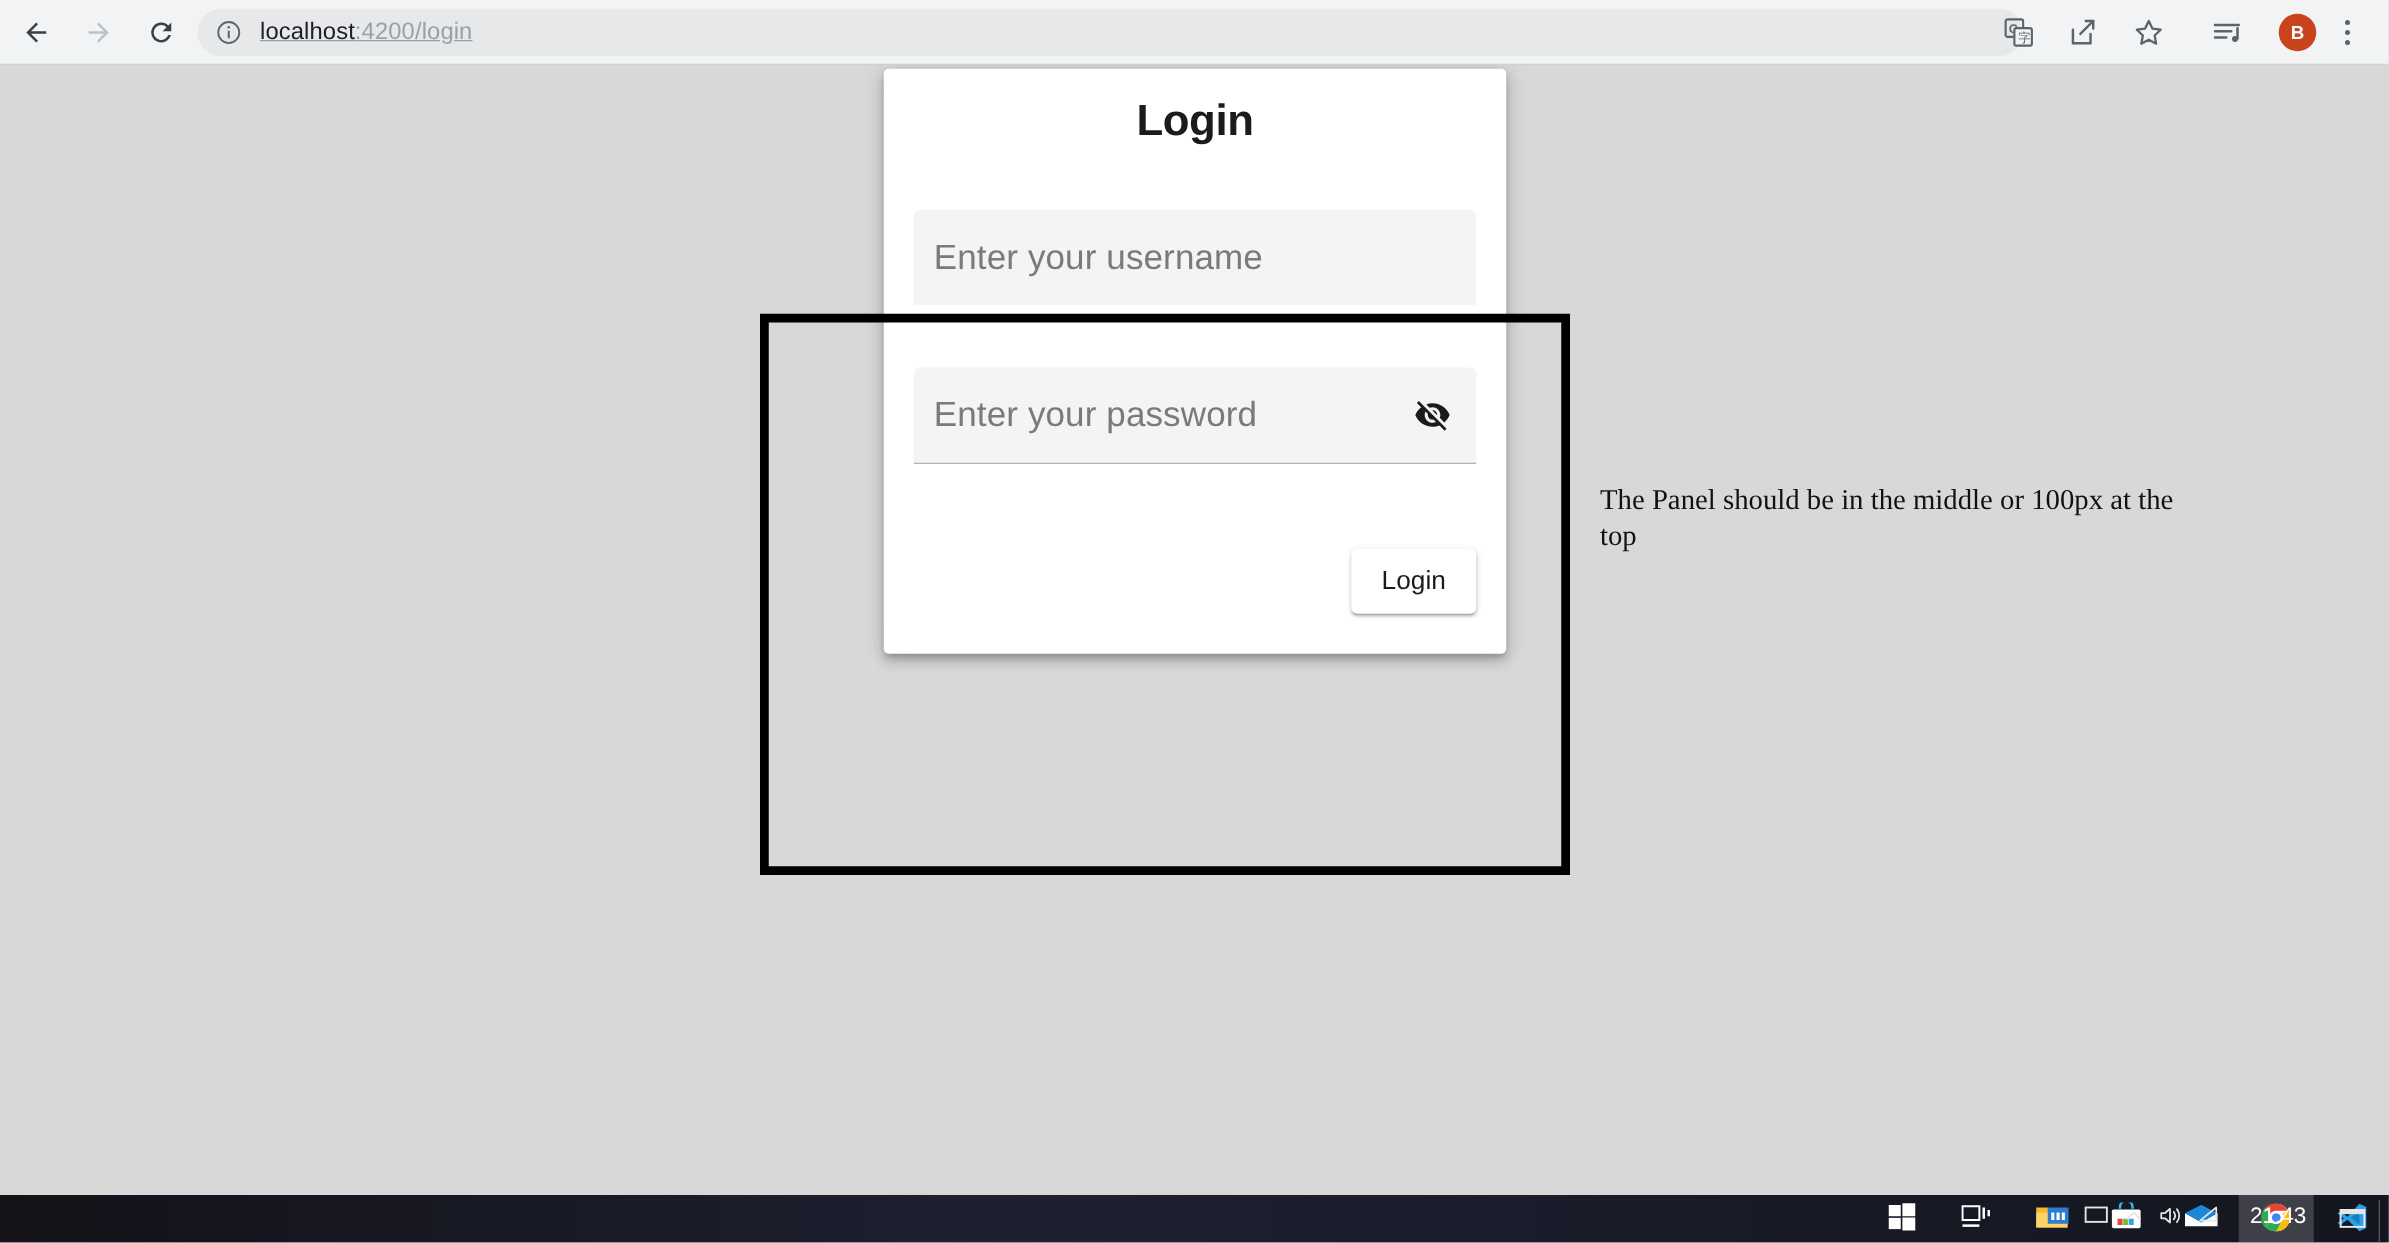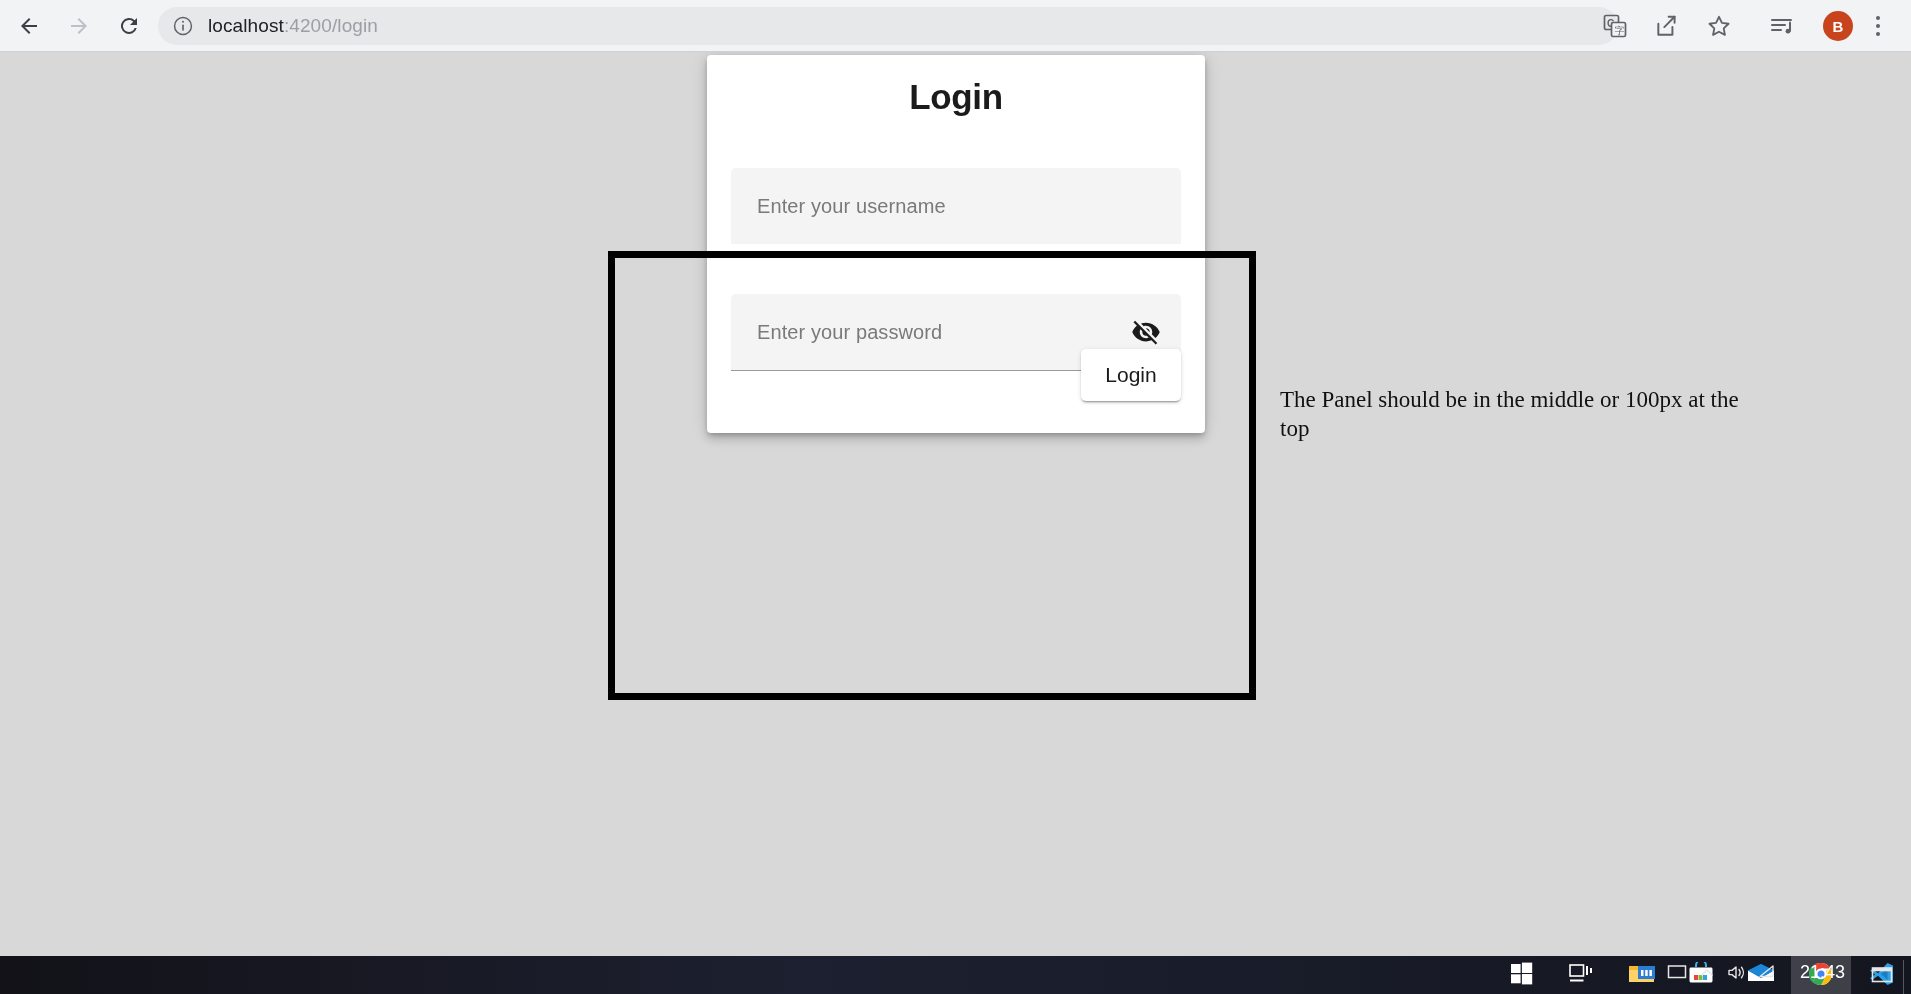--- a/index.html
+++ b/index.html
@@ -67,20 +67,21 @@
   #site-info-icon {
     width: 22px; height: 22px;
     margin-right: 14px;
     flex: none;
   }
   #url-text {
     font-size: 19px;
     color: #9aa0a6;
     letter-spacing: 0.1px;
     white-space: nowrap;
+    text-decoration: underline;
   }
   #url-text .host { color: #202124; }
 
   #toolbar-actions {
     position: absolute;
     right: 10px;
     top: 0;
     height: 52px;
     display: flex;
     align-items: center;
@@ -134,21 +135,21 @@
     background: #d8d8d8;
     overflow: hidden;
   }
 
   
   #login-card {
     position: absolute;
     left: 707px;
     top: 3px;
     width: 498px;
-    height: 378px;
+    height: 468px;
     background: #ffffff;
     border-radius: 4px;
     box-shadow: 0 3px 5px -1px rgba(0,0,0,.2),
                 0 6px 10px 0 rgba(0,0,0,.14),
                 0 1px 18px 0 rgba(0,0,0,.12);
     padding: 0 24px;
   }
 
   #login-title {
     text-align: center;
@@ -171,27 +172,26 @@
     position: relative;
     height: 76px;
     background: #f4f4f4;
     border-radius: 5px 5px 0 0;
     display: flex;
     align-items: center;
     padding: 0 16px;
     cursor: text;
   }
   .mat-filled .placeholder {
-    font-size: 20px;
+    font-size: 28px;
     color: #7a7a7a;
     letter-spacing: 0.1px;
     flex: 1;
     white-space: nowrap;
     overflow: hidden;
-    margin-left: 10px;
   }
   .underline {
     height: 1px;
     background: #9a9a9a;
     width: 100%;
   }
   #username-underline { background: transparent; }
 
   #toggle-password-visibility {
     width: 34px; height: 34px;

